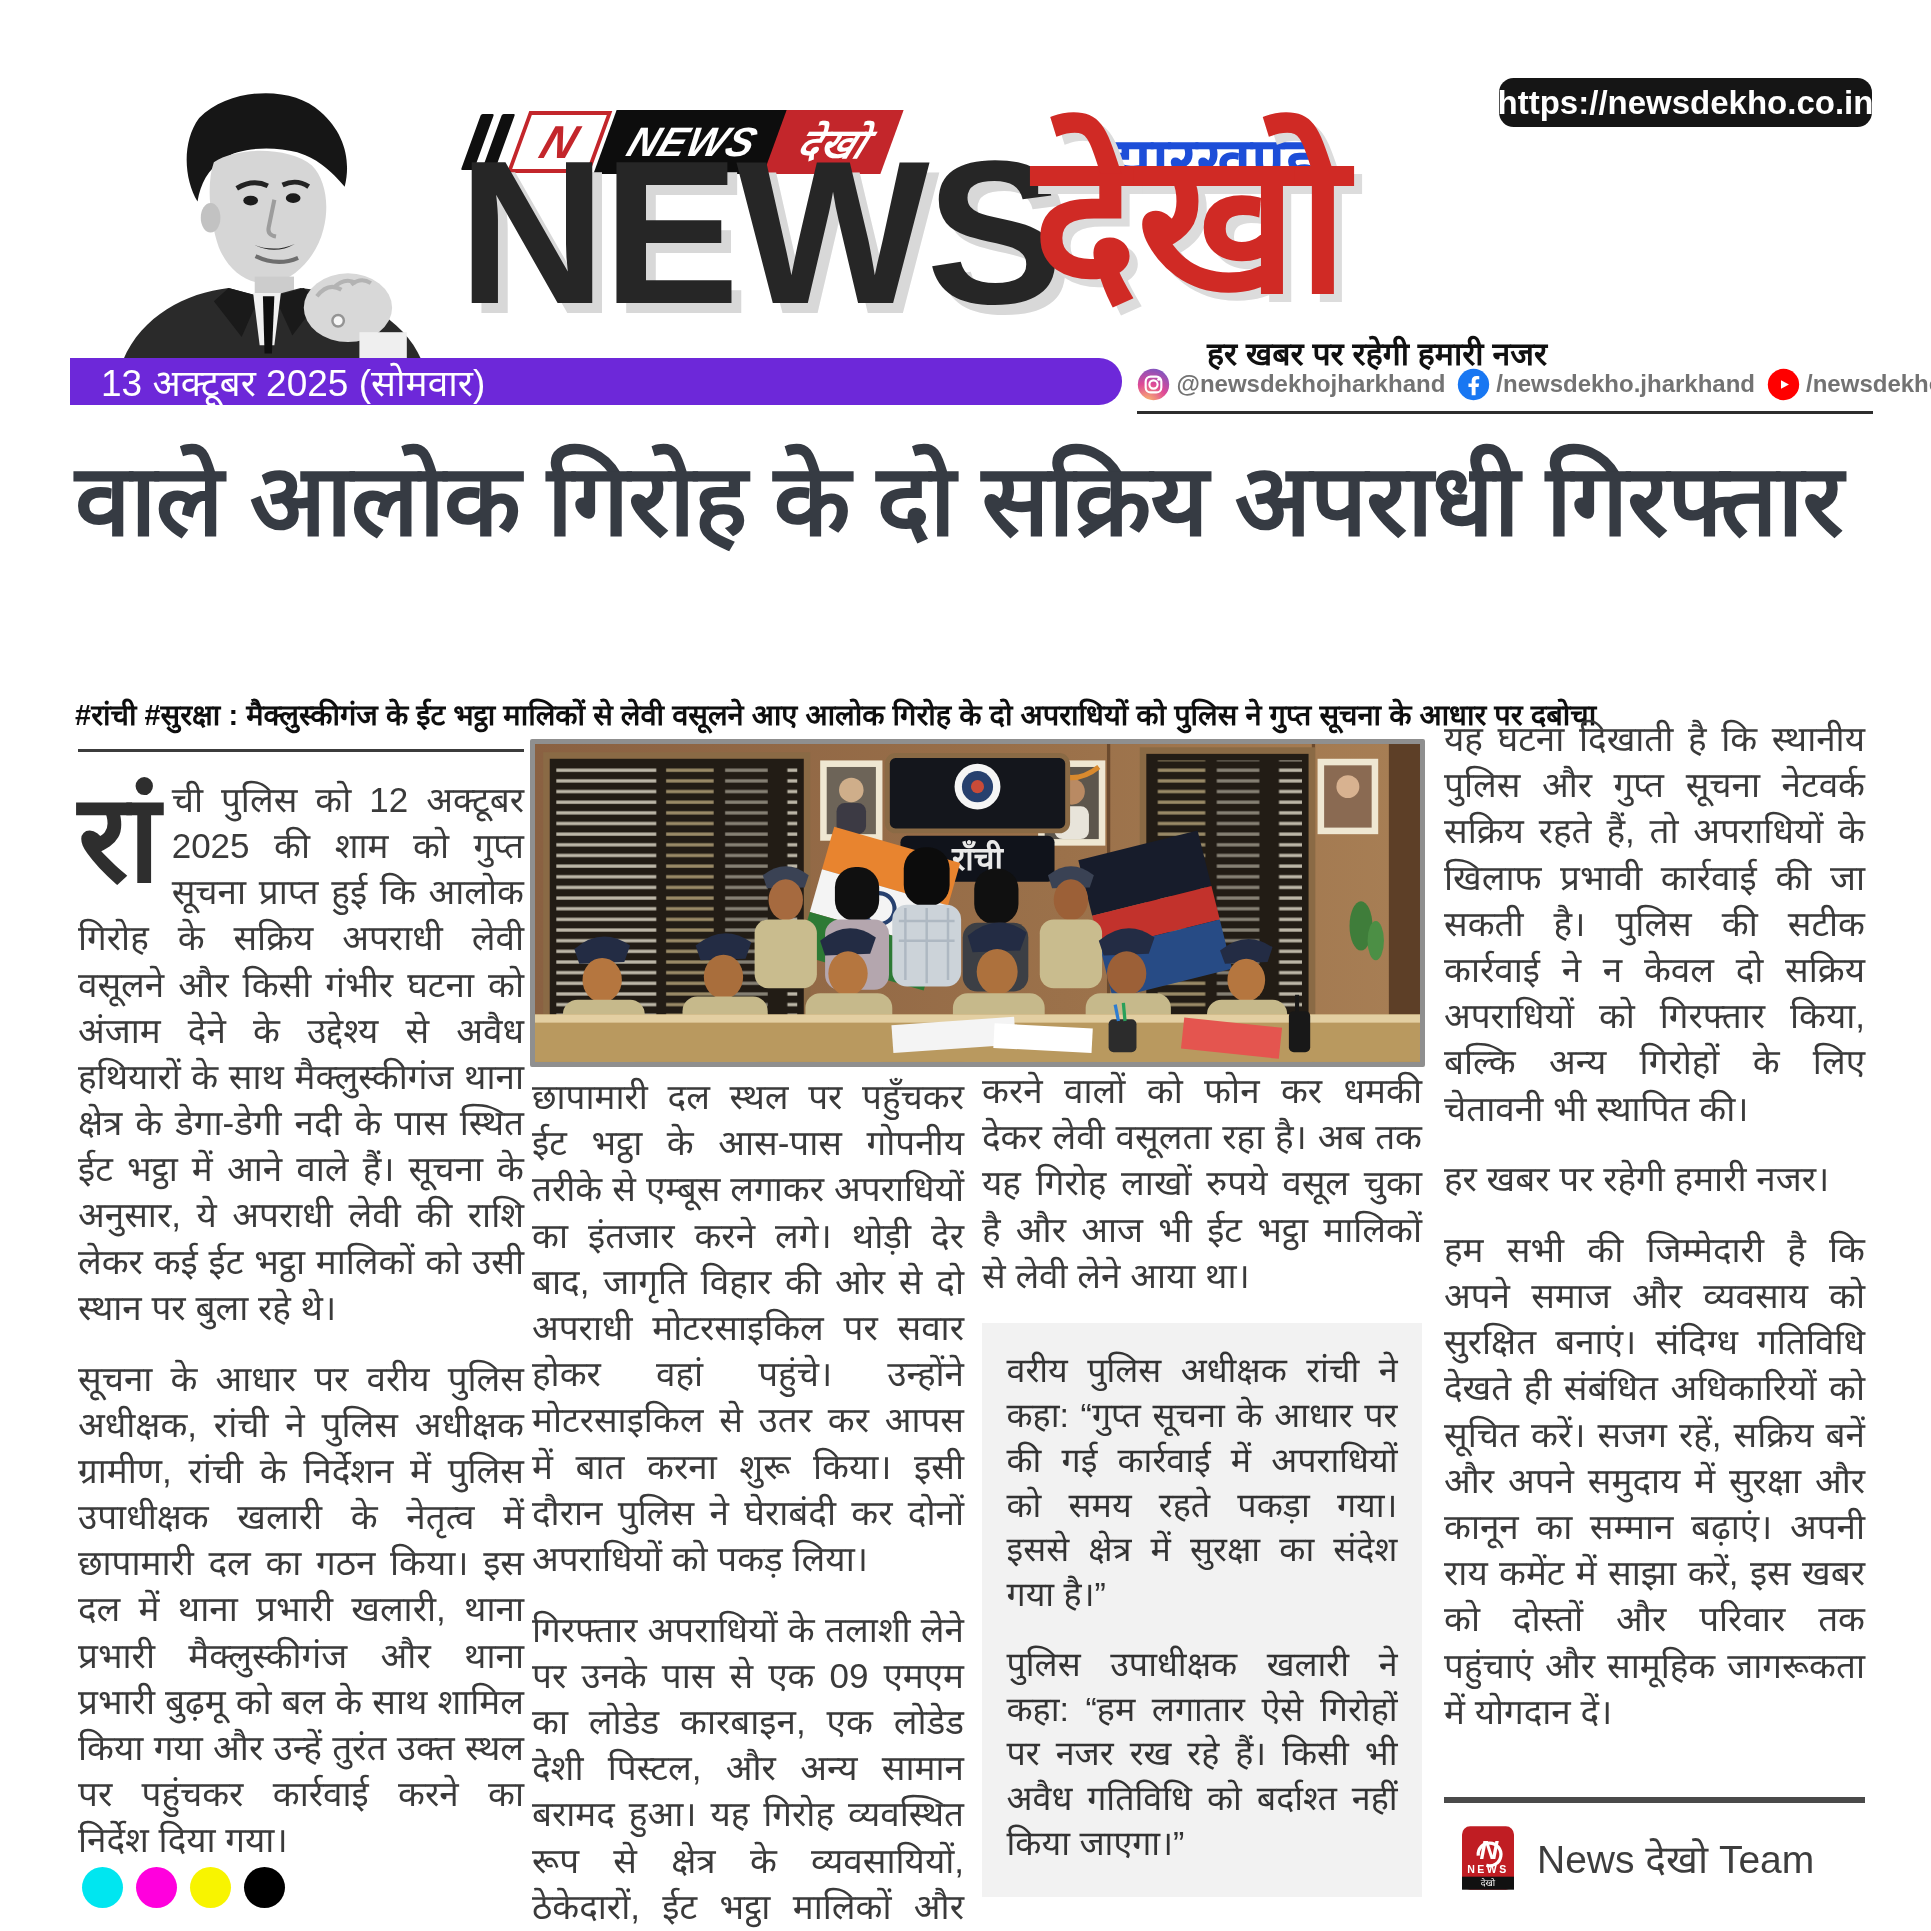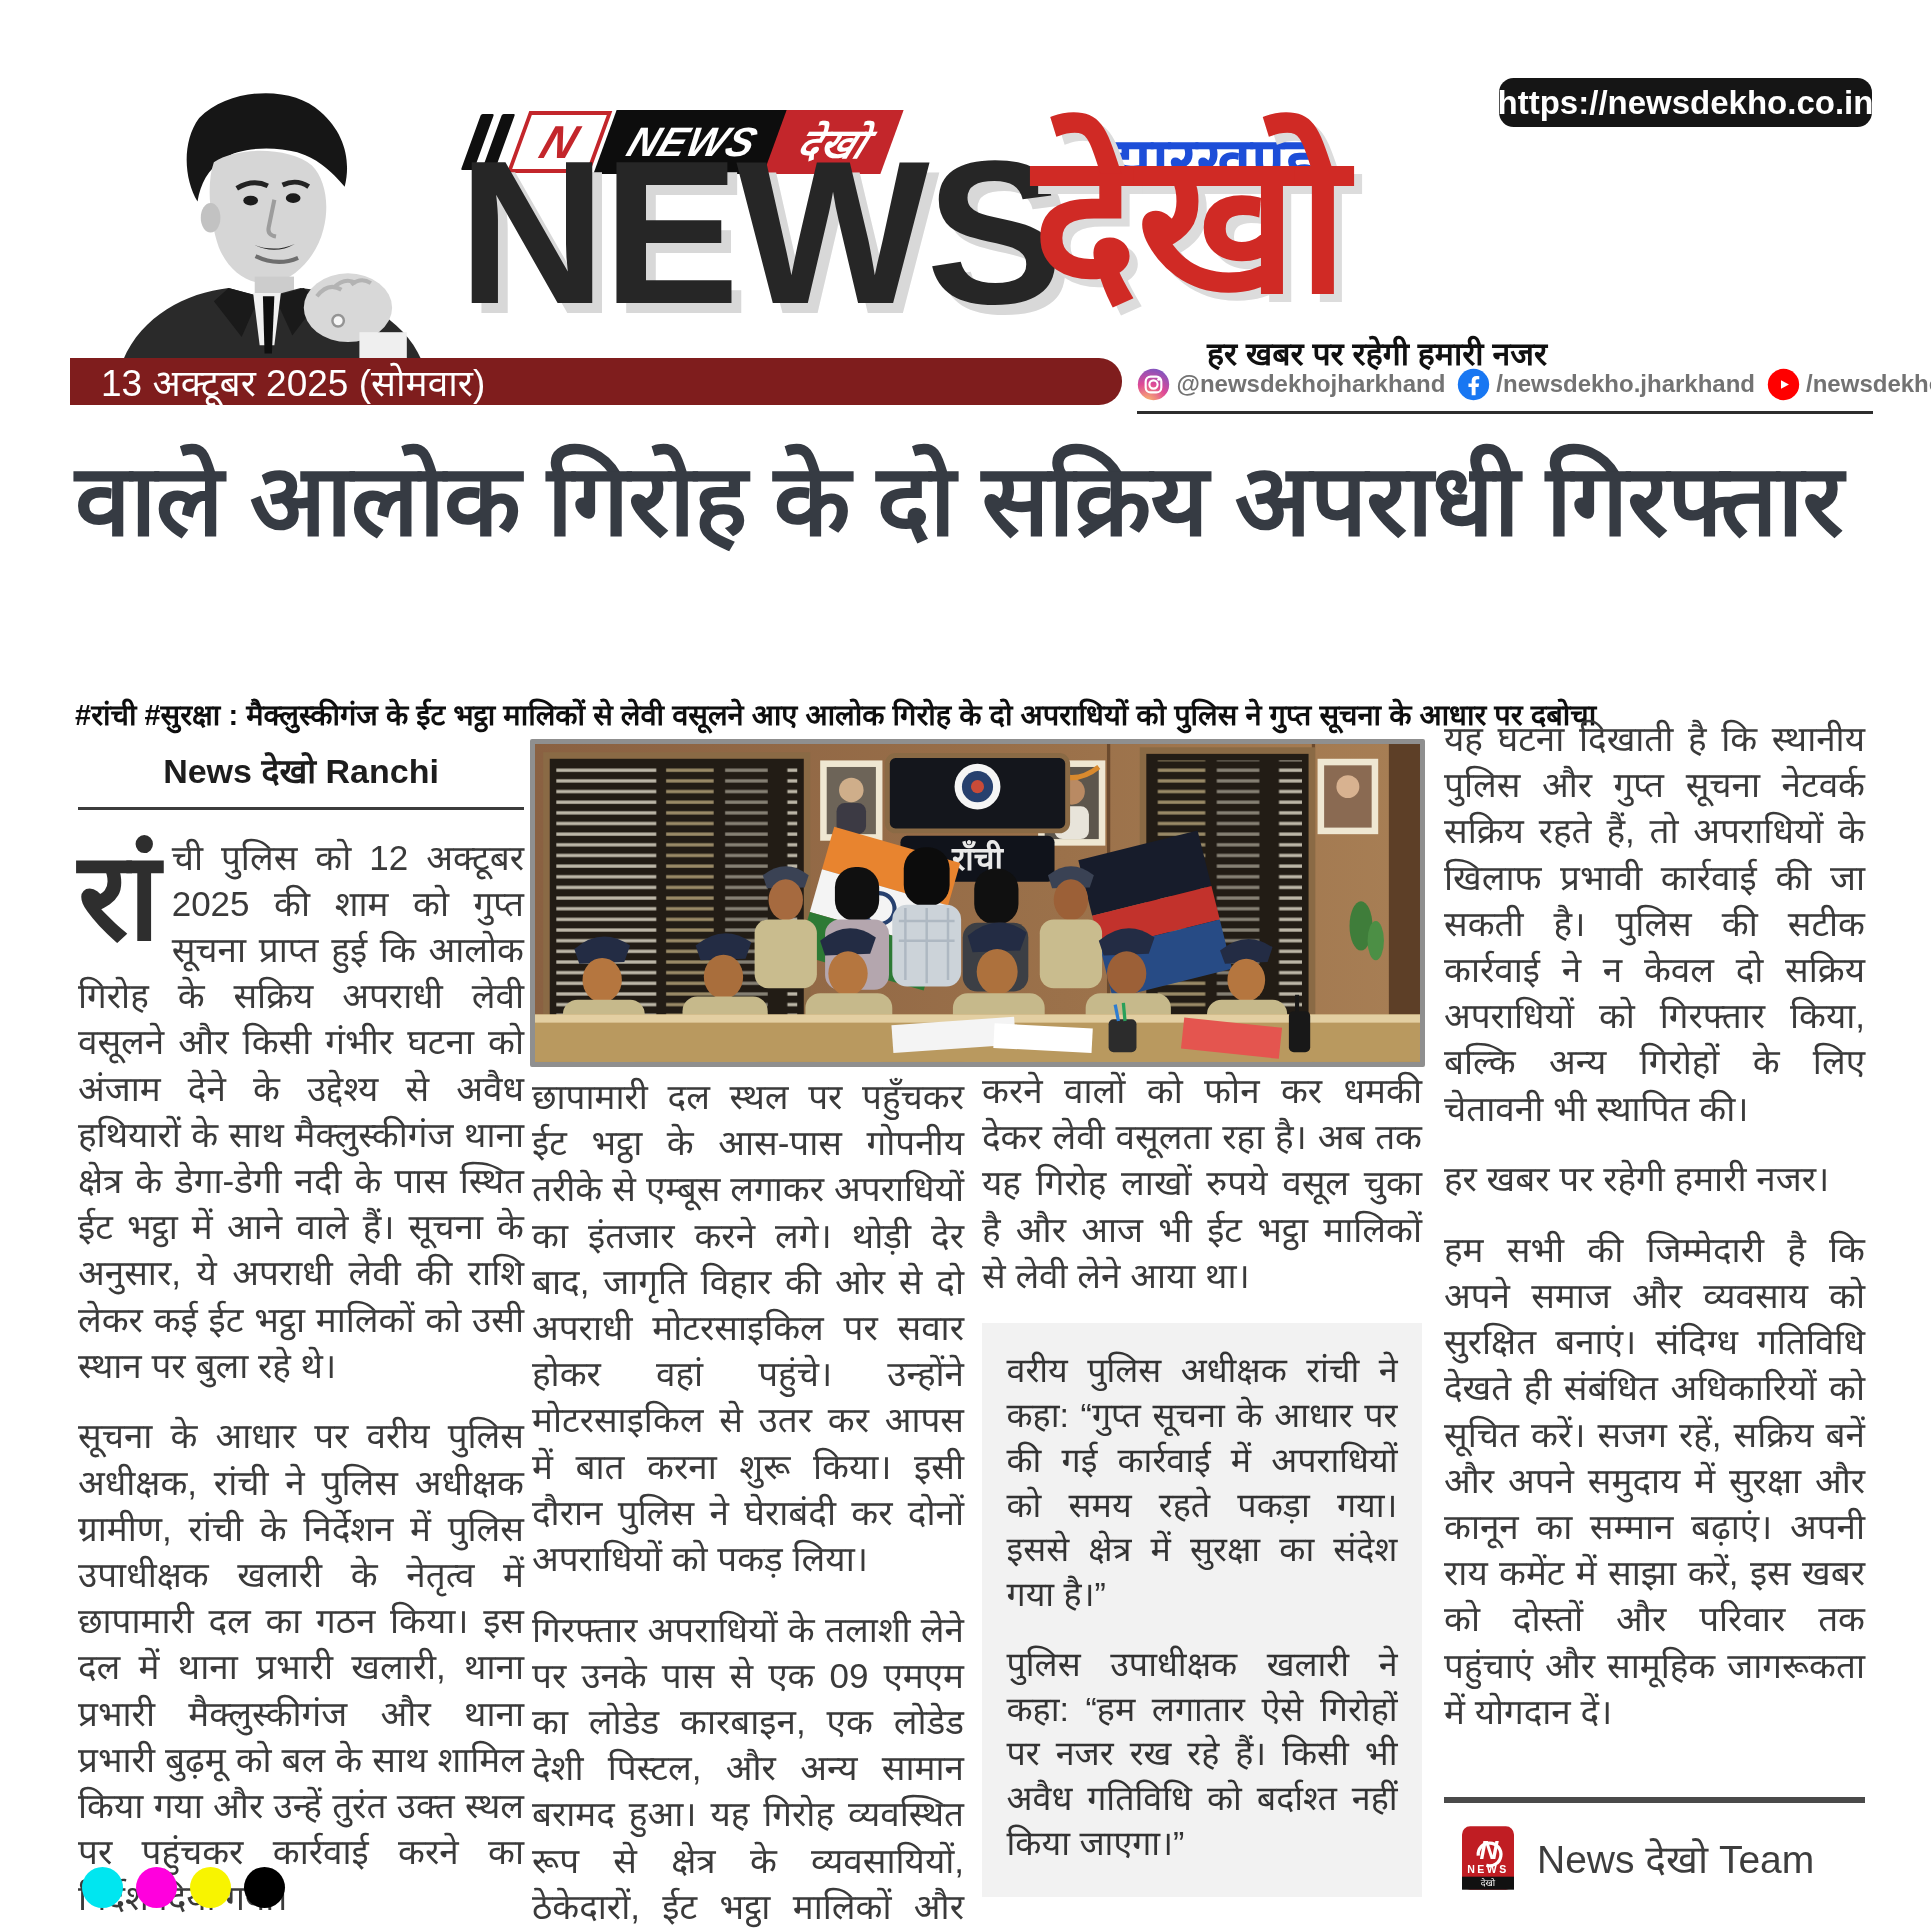--- a/index.html
+++ b/index.html
@@ -18,21 +18,21 @@
   .nbox span{font-style:italic;font-weight:800;font-size:46px;color:#c3262b;}
   .darkbox{height:64px;background:#0d0d0d;transform:skewX(-20deg);display:flex;align-items:center;padding:0 24.5px;}
   .darkbox span{color:#fff;font-style:italic;font-weight:800;font-size:41px;letter-spacing:0.8px;}
   .redbox{background:#c3262b;margin-left:-4.9px;}
   .big-news{position:absolute;left:458px;top:129px;font-size:205px;font-weight:800;letter-spacing:-3.3px;
             color:#262626;line-height:1;text-shadow:9.8px 9.8px 0 #d8d8d8;}
   .brand-state{position:absolute;left:1101px;top:113px;font-size:67px;font-weight:700;color:#1d4ed8;}
   .big-dekho{position:absolute;left:1033px;top:97px;font-size:196px;font-weight:700;color:#d02a25;
              line-height:1.3;text-shadow:8.2px 8.2px 0 #dcdcdc;}
   .tagline{position:absolute;left:1207px;top:331px;font-size:32px;font-weight:700;color:#101010;}
-  .date-bar{position:absolute;left:70px;top:358px;width:1052px;height:47px;background:#7f1d1d;
+  .date-bar{position:absolute;left:70px;top:358px;width:1052px;height:47px;background:#6d28d9;
             border-radius:0 23px 23px 0;color:#fff;display:flex;align-items:center;
             padding-left:31px;font-size:37px;box-sizing:border-box;}
   .social-row{position:absolute;left:1137px;top:362px;height:44px;display:flex;align-items:center;}
   .social-item{display:flex;align-items:center;margin-right:11.5px;}
   .social-item svg{width:33px;height:33px;margin-right:6.5px;}
   .handle{font-size:24px;font-weight:700;color:#737373;white-space:nowrap;}
   .social-rule{position:absolute;left:1137px;top:411px;width:736px;height:3.3px;background:#2d2d2d;}
 
   
   .headline{position:absolute;left:75px;top:439px;width:1817px;font-weight:800;color:#363b43;
@@ -159,21 +159,20 @@
 
   </div>
   <div class="social-rule"></div>
 
   <div class="headline">
     <div>वाले आलोक गिरोह के दो सक्रिय अपराधी गिरफ्तार</div>
   </div>
   <div class="subheadline">#रांची #सुरक्षा : मैक्लुस्कीगंज के ईट भट्ठा मालिकों से लेवी वसूलने आए आलोक गिरोह के दो अपराधियों को पुलिस ने गुप्त सूचना के आधार पर दबोचा</div>
 
   <div class="col col1">
-    <div class="byline">News देखो Ranchi</div>
     <div class="byline-rule"></div>
     <p><span class="dropcap">रां</span><span>ची पुलिस को 12 अक्टूबर 2025 की शाम को गुप्त सूचना प्राप्त हुई कि आलोक गिरोह के सक्रिय अपराधी लेवी वसूलने और किसी गंभीर घटना को अंजाम देने के उद्देश्य से अवैध हथियारों के साथ मैक्लुस्कीगंज थाना क्षेत्र के डेगा-डेगी नदी के पास स्थित ईट भट्ठा में आने वाले हैं। सूचना के अनुसार, ये अपराधी लेवी की राशि लेकर कई ईट भट्ठा मालिकों को उसी स्थान पर बुला रहे थे।</span></p>
     <p>सूचना के आधार पर वरीय पुलिस अधीक्षक, रांची ने पुलिस अधीक्षक ग्रामीण, रांची के निर्देशन में पुलिस उपाधीक्षक खलारी के नेतृत्व में छापामारी दल का गठन किया। इस दल में थाना प्रभारी खलारी, थाना प्रभारी मैक्लुस्कीगंज और थाना प्रभारी बुढ़मू को बल के साथ शामिल किया गया और उन्हें तुरंत उक्त स्थल पर पहुंचकर कार्रवाई करने का निर्देश दिया गया।</p>
   </div>
 
   <div class="photo-frame">
     <svg viewBox="0 0 1080 388" width="885" height="318">
       <defs>
         <linearGradient id="woodg" x1="0" y1="0" x2="1" y2="0">
           <stop offset="0" stop-color="#8a6142"></stop>

